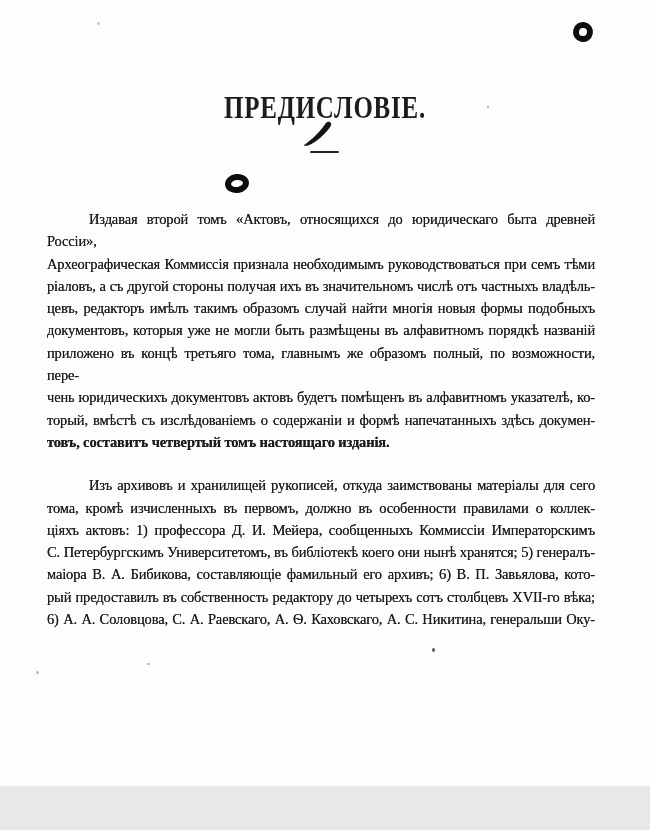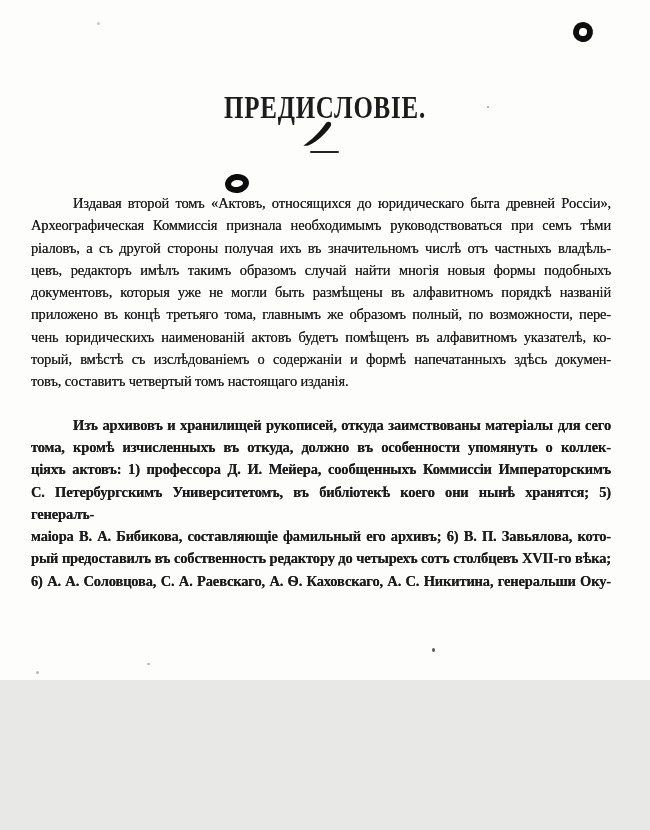--- a/index.html
+++ b/index.html
@@ -1,18 +1,18 @@
 <!DOCTYPE html>
 <html><head>
 <meta charset="utf-8">
 <style>
   html,body{margin:0;padding:0;background:#e8e8e6;}
   .page{
     position:relative;
-    width:650px;height:680px;
+    width:650px;height:786px;
     margin:0 auto;
     background:#fdfdfc;
     overflow:hidden;
     font-family:"Liberation Serif","DejaVu Serif",serif;
     color:#1c1c1c;
   }
   
   .title{
     position:absolute;left:0;right:0;top:70px;
     text-align:center;
@@ -36,29 +36,29 @@
   .s4{left:147px;top:663px;width:3px;height:2px;background:#b2b2b2;}
   .s5{left:36px;top:671px;width:3px;height:3px;background:#b8b8b8;}
   
   .body-text{
     position:absolute;left:31px;top:192px;width:580px;
     font-size:14.5px;
     line-height:22.3px;
     letter-spacing:-0.15px;
     text-shadow:0 0 0.5px rgba(25,25,25,0.85);
   }
-  .para{margin:0;}
-  .para + .para{margin-top:21px;font-weight:bold;}
+  .para{margin:16px;}
+  .para + .para{margin-top:21px;}
   .line{
     text-align:justify;
     text-align-last:justify;
     white-space:normal;
   }
   .line.first{text-indent:42px;}
-  .line.flush-last{text-align-last:left;}
+  .line.flush-last{text-align-last:left;font-weight:bold;}
 </style>
 </head>
 <body>
 
 <div class="page">
 
   <span class="speck s1"></span>
   <span class="speck s2"></span>
   <span class="speck s3"></span>
   <span class="speck s4"></span>
@@ -78,27 +78,27 @@
   <div class="ring mid"></div>
 
   <div class="body-text">
       <div class="para">
         <div class="line first">Издавая второй томъ «Актовъ, относящихся до юридическаго быта древней Россіи»,</div>
         <div class="line">Археографическая Коммиссія признала необходимымъ руководствоваться при семъ тѣми</div>
         <div class="line">ріаловъ, а съ другой стороны получая ихъ въ значительномъ числѣ отъ частныхъ владѣль-</div>
         <div class="line">цевъ, редакторъ имѣлъ такимъ образомъ случай найти многія новыя формы подобныхъ</div>
         <div class="line">документовъ, которыя уже не могли быть размѣщены въ алфавитномъ порядкѣ названій</div>
         <div class="line">приложено въ концѣ третьяго тома, главнымъ же образомъ полный, по возможности, пере-</div>
-        <div class="line">чень юридическихъ наименованій актовъ будетъ помѣщенъ въ алфавитномъ указателѣ, ко-</div>
+        <div class="line">чень юридическихъ документовъ актовъ будетъ помѣщенъ въ алфавитномъ указателѣ, ко-</div>
         <div class="line">торый, вмѣстѣ съ изслѣдованіемъ о содержаніи и формѣ напечатанныхъ здѣсь докумен-</div>
         <div class="line flush-last">товъ, составитъ четвертый томъ настоящаго изданія.</div>
       </div>
       <div class="para">
         <div class="line first">Изъ архивовъ и хранилищей рукописей, откуда заимствованы матеріалы для сего</div>
-        <div class="line">тома, кромѣ изчисленныхъ въ откуда, должно въ особенности упомянуть о коллек-</div>
+        <div class="line">тома, кромѣ изчисленныхъ въ первомъ, должно въ особенности правилами о коллек-</div>
         <div class="line">ціяхъ актовъ: 1) профессора Д. И. Мейера, сообщенныхъ Коммиссіи Императорскимъ</div>
         <div class="line">С. Петербургскимъ Университетомъ, въ библіотекѣ коего они нынѣ хранятся; 5) генералъ-</div>
         <div class="line">маіора В. А. Бибикова, составляющіе фамильный его архивъ; 6) В. П. Завьялова, кото-</div>
         <div class="line">рый предоставилъ въ собственность редактору до четырехъ сотъ столбцевъ XVII-го вѣка;</div>
         <div class="line">6) А. А. Соловцова, С. А. Раевскаго, А. Ѳ. Каховскаго, А. С. Никитина, генеральши Оку-</div>
       </div>
     </div>
 
 </div>
 

